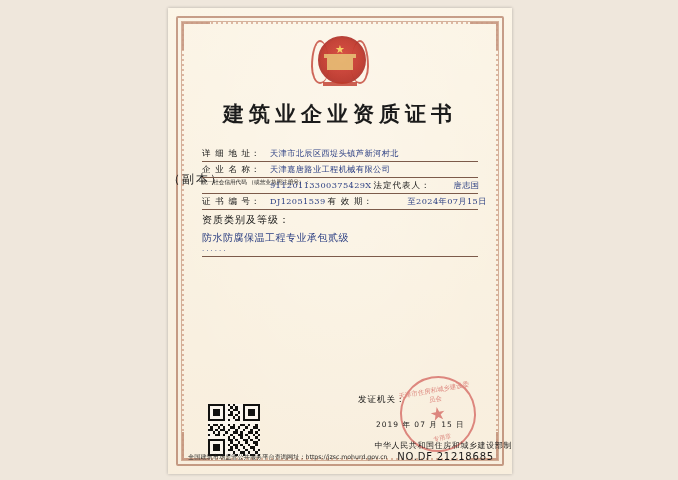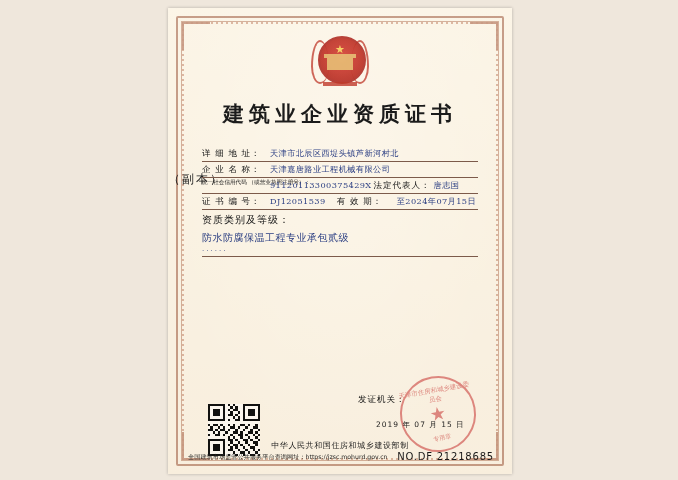--- a/index.html
+++ b/index.html
@@ -208,21 +208,21 @@
     font-family: "DejaVu Sans", sans-serif;
     white-space: nowrap;
     overflow: hidden;
   }
   .val.hand {
     color: #2b3f86;
     font-family: "DejaVu Serif", serif;
     letter-spacing: .4px;
   }
   .half-l { flex: 1 1 50%; display: flex; }
-  .half-r { flex: 1 1 50%; display: flex; border-left: 0; }
+  .half-r { flex: 1 1 50%; display: flex; border-left: 0; gap: 20px; }
 
   .scope-head {
     margin-top: 3px;
     font-size: 10px;
     letter-spacing: 1px;
     color: #141414;
   }
   .scope-body {
     margin-top: 4px;
     font-size: 10px;
@@ -258,21 +258,21 @@
     top: 412px;
     font-size: 7.5px;
     color: #1d1d1d;
     letter-spacing: 1px;
     font-family: "DejaVu Sans", sans-serif;
   }
   .authority {
     position: absolute;
     left: 0; right: 0;
     top: 432px;
-    text-align: center;
+    text-align: right;
     font-size: 8px;
     letter-spacing: .6px;
     color: #1d1d1d;
     font-family: "DejaVu Sans", sans-serif;
   }
 
   .seal {
     position: absolute;
     left: 232px;
     top: 368px;

